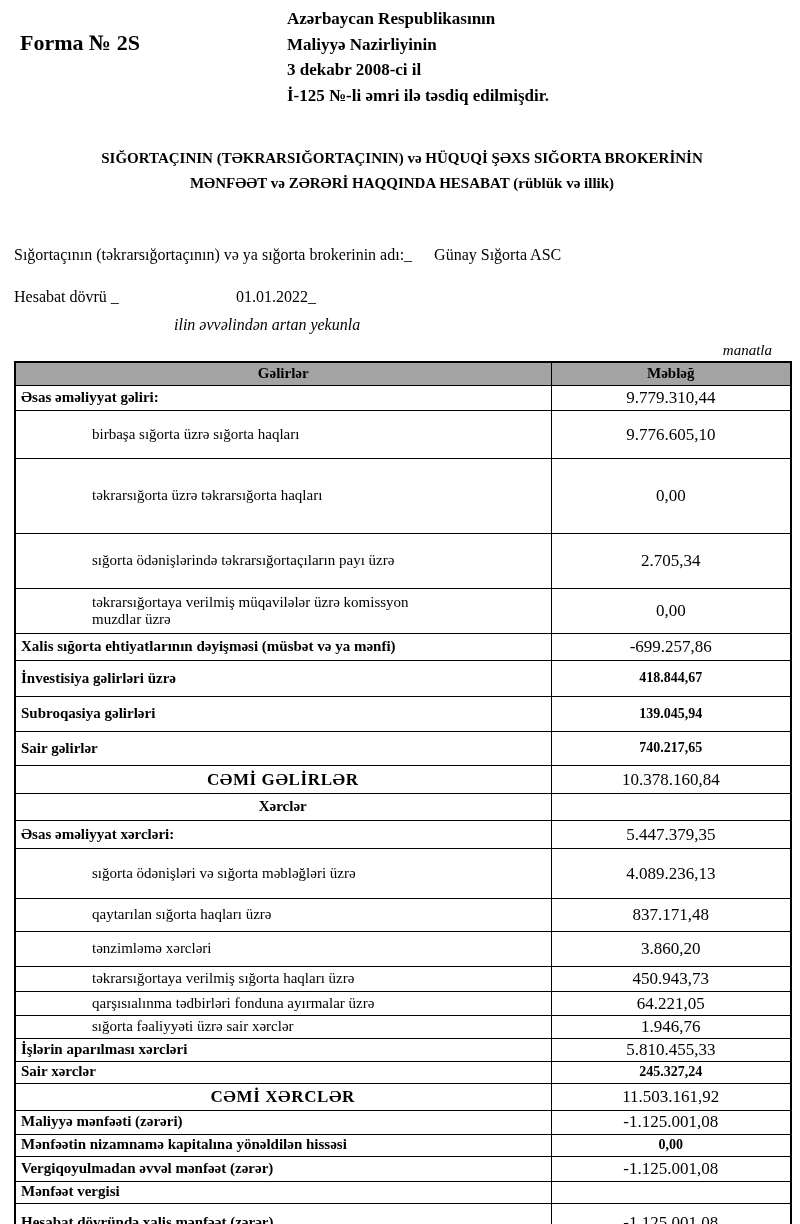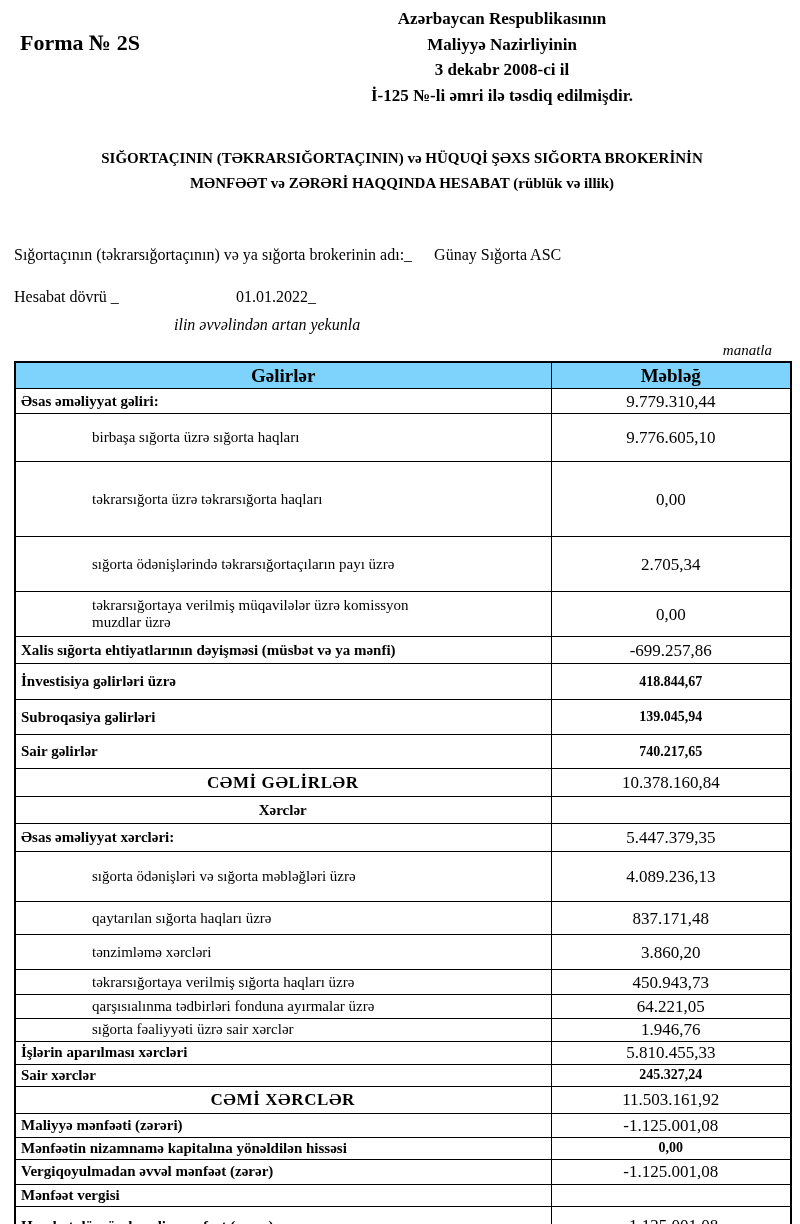--- a/index.html
+++ b/index.html
@@ -10,42 +10,42 @@
     font-family: "Liberation Serif", serif;
   }
   .page { position: relative; padding: 0 10px 0 14px; }
 
   .form-number {
     position: absolute; left: 20px; top: 30px;
     font-weight: bold; font-size: 22px;
   }
   .approval {
     margin-left: 273px; width: 430px; padding-top: 6px;
-    text-align: center; font-weight: bold; font-size: 17px; line-height: 1.5;
+    font-weight: bold; font-size: 17px; line-height: 1.5;
   }
   .title {
     margin-top: 38px; text-align: center;
     font-weight: bold; font-size: 15px; line-height: 1.65;
   }
   .fields { margin-top: 50px; font-size: 16px; }
   .field-line1 { display: flex; gap: 22px; }
   .field-line2 { margin-top: 24px; display: flex; }
   .field-line2 .flabel { width: 222px; }
   .cumulative { margin-top: 10px; margin-left: 160px; font-style: italic; font-size: 16px; }
   .manatla { text-align: right; font-style: italic; font-size: 15px; margin-top: 8px; padding-right: 18px; }
 
   table {
     border-collapse: collapse; width: 776px; table-layout: fixed;
     margin-top: 2px; border: 2px solid #000;
   }
   col.c1 { width: 536px; }
   col.c2 { width: 240px; }
   th, td { border: 1px solid #000; vertical-align: middle; line-height: 1.15; }
   th {
-    background: #7dd3fc; font-size: 19px; font-weight: bold;
+    background: #a3a3a3; font-size: 15px; font-weight: bold;
     text-align: center; height: 24px; padding: 2px;
   }
   td.lbl { padding: 1px 6px 1px 5px; font-size: 15px; text-align: left; }
   .lbl-bold { font-weight: bold; }
   .lbl-sub { padding-left: 76px !important; font-weight: normal; }
   .lbl-narrow { padding-right: 115px !important; }
   .lbl-center { text-align: center !important; font-weight: bold; }
   .lbl-total { text-align: center !important; font-weight: bold; font-size: 17px !important; letter-spacing: 0.6px; }
   td.val { text-align: center; font-size: 17px; padding: 1px 2px; }
   td.val-sm { text-align: center; font-size: 14px; font-weight: bold; padding: 1px 2px; }

